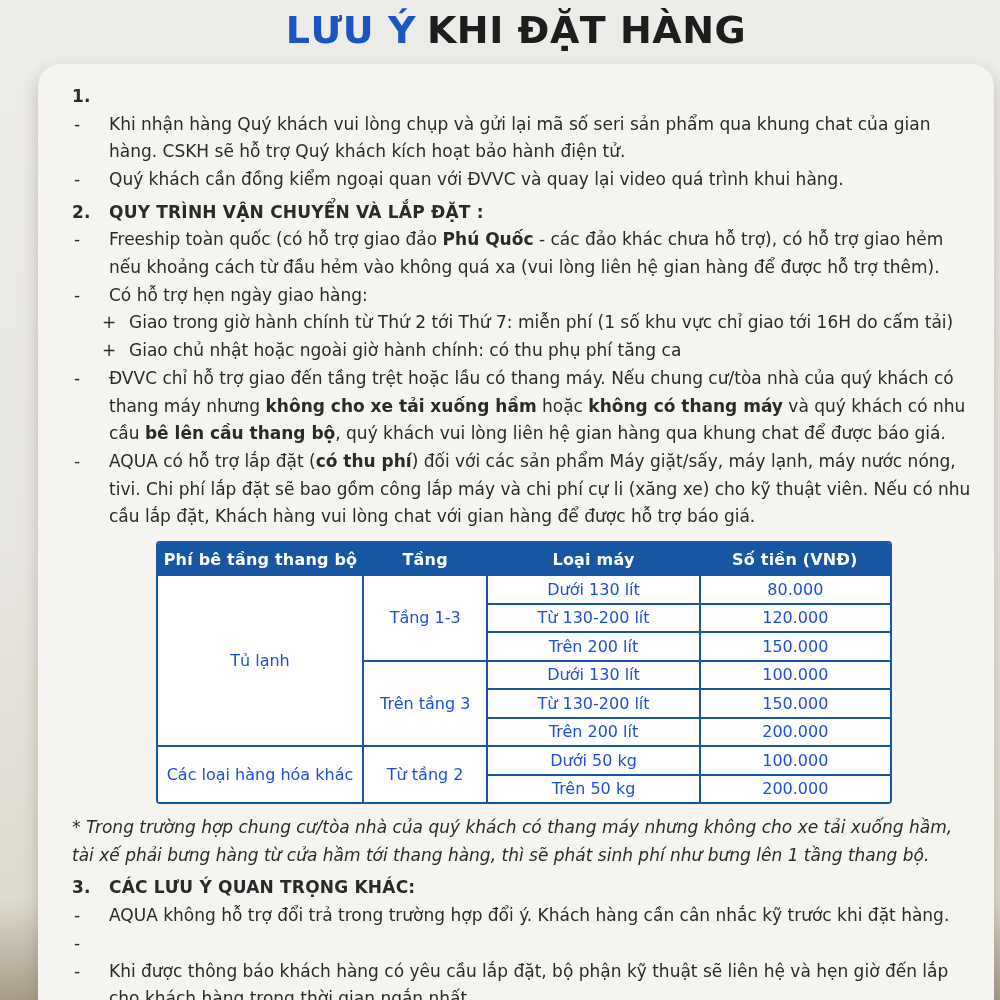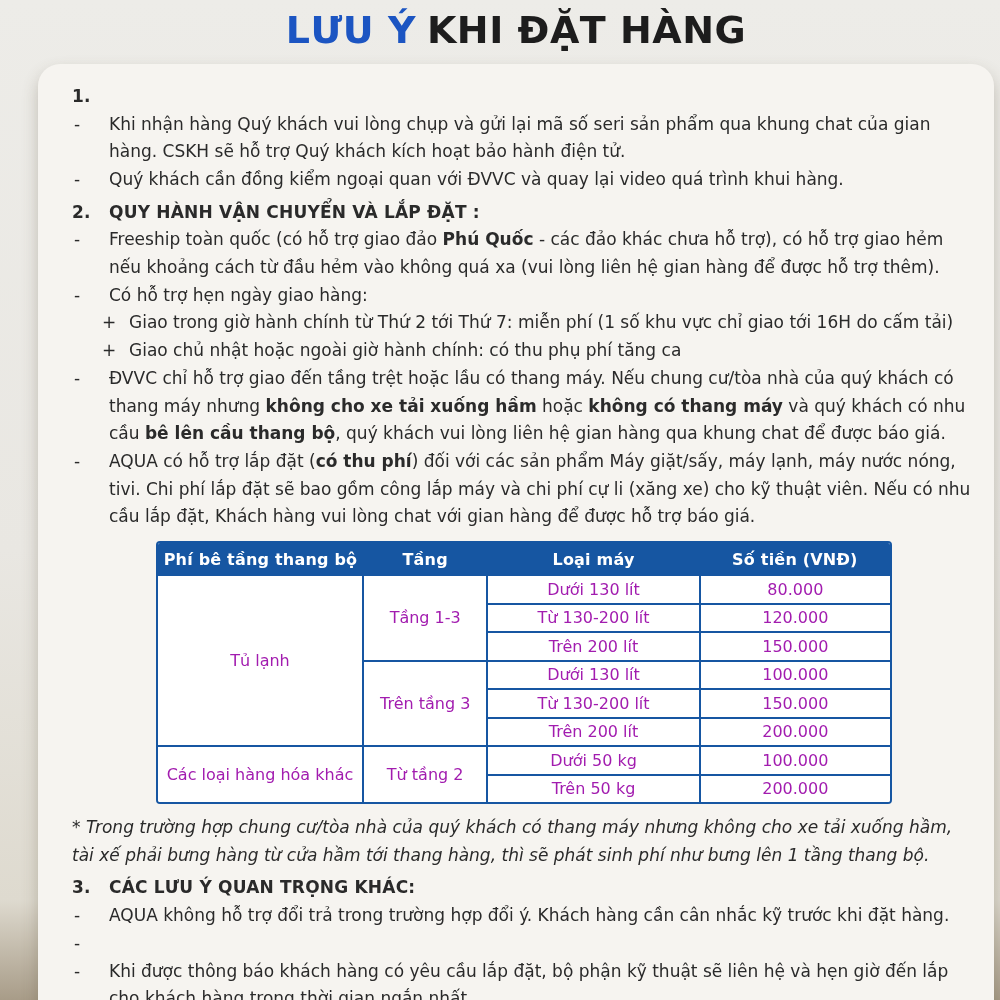--- a/index.html
+++ b/index.html
@@ -32,21 +32,21 @@
   .table-wrap{
     width:732px;margin:10px 0 10px 100px;background:#fff;
     border:2px solid var(--table-navy,#1656a2);border-radius:4px;overflow:hidden;
   }
   table.fee{border-collapse:collapse;width:100%;table-layout:fixed;}
   table.fee th{
     background:var(--table-navy,#1656a2);color:#fff;font-weight:700;
     font-size:16px;height:33px;padding:0 4px;letter-spacing:.2px;border:none;
   }
   table.fee td{
-    text-align:center;font-size:16px;color:#a21caf;background:#fff;
+    text-align:center;font-size:16px;color:#1d4ed8;background:#fff;
     height:26.5px;padding:0 6px;
     border-right:2px solid var(--table-navy,#1656a2);
     border-bottom:2px solid var(--table-navy,#1656a2);
   }
   table.fee td.no-r{border-right:none;}
   table.fee td.no-b{border-bottom:none;}
   .c1{width:28%;} .c2{width:17%;} .c3{width:29%;} .c4{width:26%;}
 </style>
 </head>
 <body>
@@ -63,21 +63,21 @@
         <div class="block dash">
           <span class="marker">-</span>
           <span class="text"><span>Khi nhận hàng Quý khách vui lòng chụp và gửi lại mã số seri sản phẩm qua khung chat của gian hàng. CSKH sẽ hỗ trợ Quý khách kích hoạt bảo hành điện tử.</span></span>
         </div>
         <div class="block dash">
           <span class="marker">-</span>
           <span class="text"><span>Quý khách cần đồng kiểm ngoại quan với ĐVVC và quay lại video quá trình khui hàng.</span></span>
         </div>
         <div class="block heading">
           <span class="num">2.</span>
-          <span class="htext">QUY HÀNH VẬN CHUYỂN VÀ LẮP ĐẶT  :</span>
+          <span class="htext">QUY TRÌNH VẬN CHUYỂN VÀ LẮP ĐẶT  :</span>
         </div>
         <div class="block dash">
           <span class="marker">-</span>
           <span class="text"><span>Freeship toàn quốc (có hỗ trợ giao đảo </span><span class="b">Phú Quốc</span><span> - các đảo khác chưa hỗ trợ), có hỗ trợ giao hẻm nếu khoảng cách từ đầu hẻm vào không quá xa (vui lòng liên hệ gian hàng để được hỗ trợ thêm).</span></span>
         </div>
         <div class="block dash">
           <span class="marker">-</span>
           <span class="text"><span>Có hỗ trợ hẹn ngày giao hàng:</span></span>
         </div>
         <div class="block plus">

